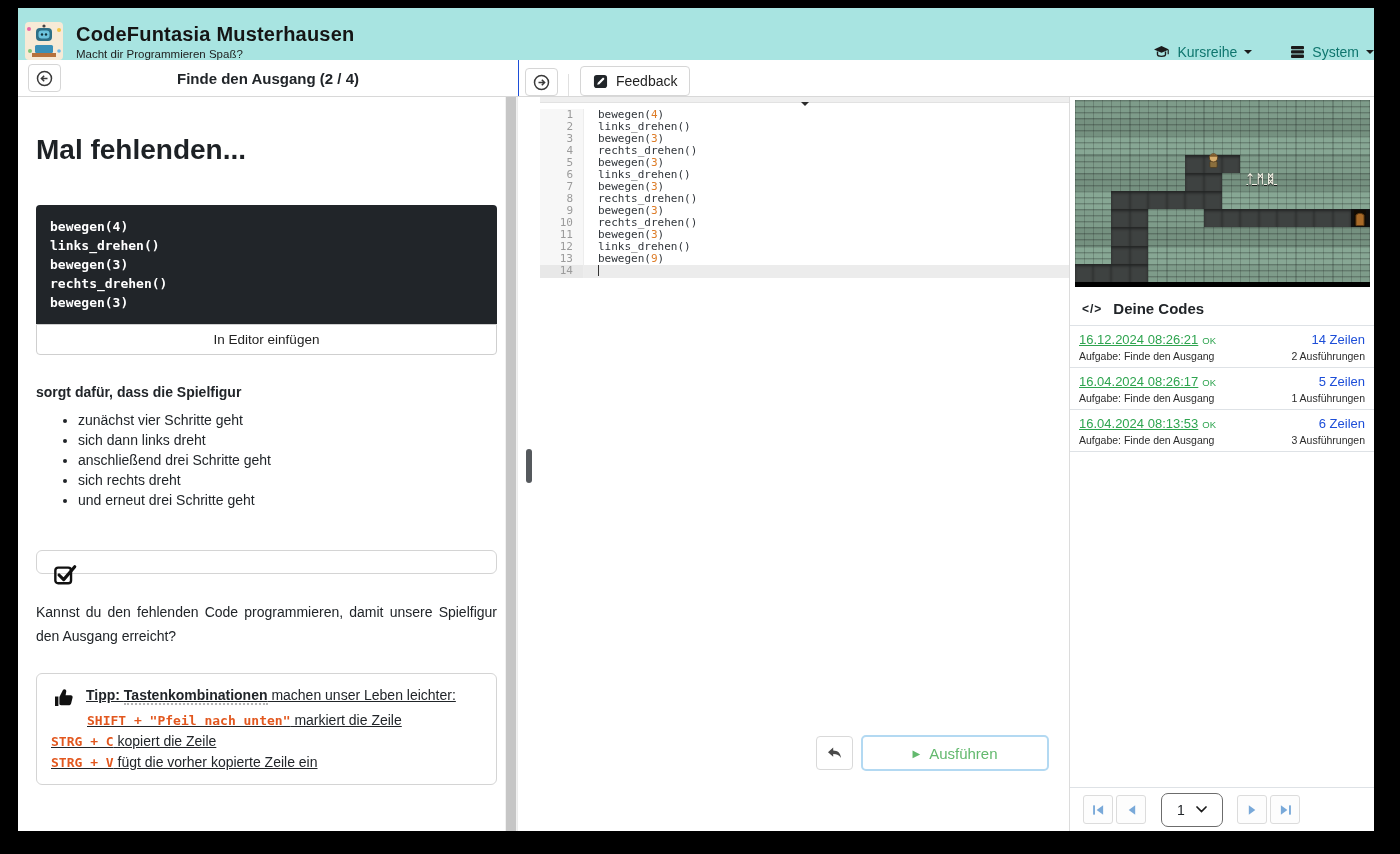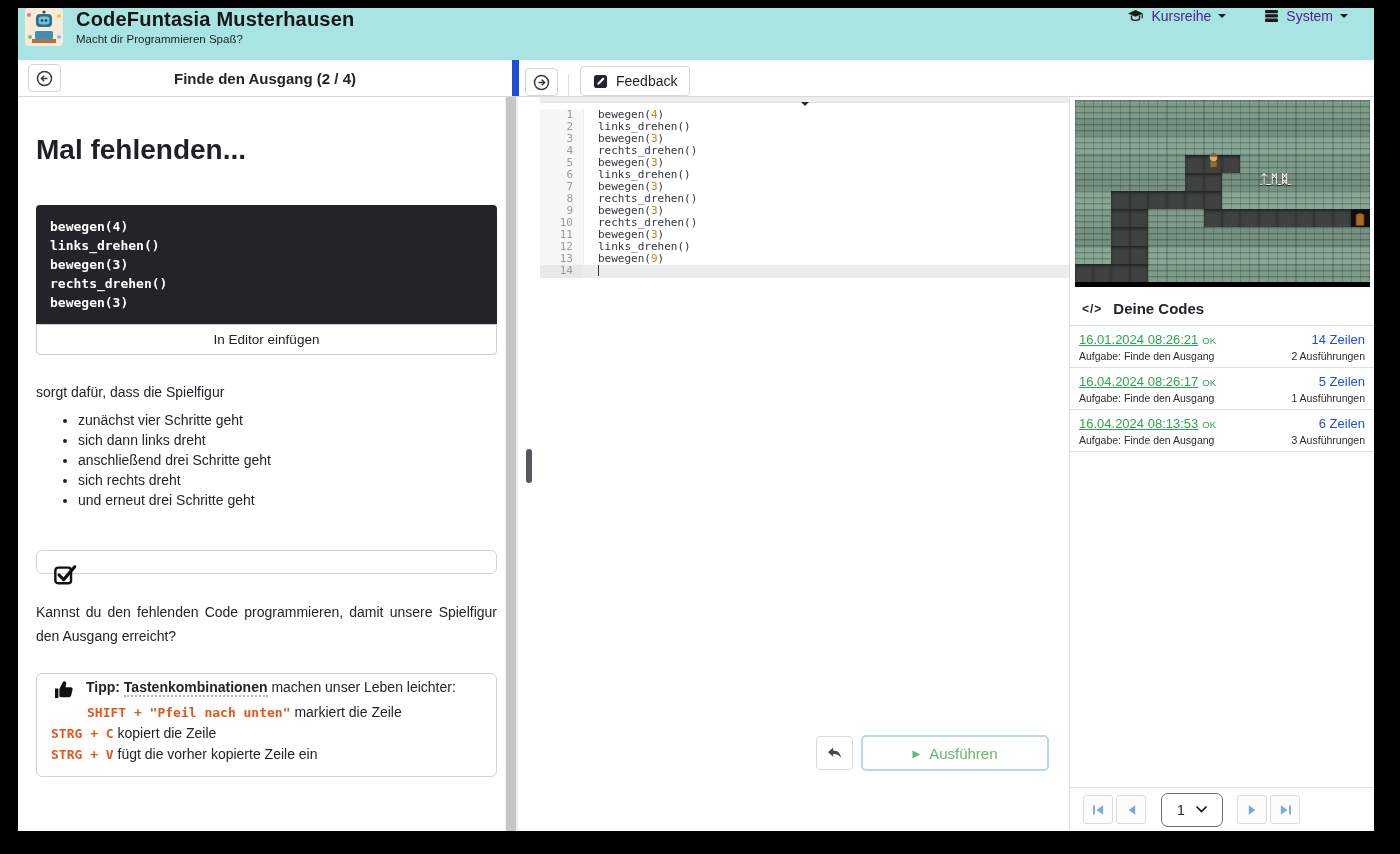--- a/index.html
+++ b/index.html
@@ -1,58 +1,58 @@
 <!DOCTYPE html>
 <html><head>
 <meta charset="utf-8">
 <style>
   * { box-sizing: border-box; margin: 0; padding: 0; }
   html,body { width:1400px; height:854px; background:#000; font-family:"Liberation Sans",sans-serif; }
   .app { position:absolute; left:18px; top:8px; width:1356px; height:823px; background:#fff; overflow:hidden; color:#212529; }
 
   
-  .hdr { height:52px; background:#a8e4e1; display:flex; align-items:flex-start; }
+  .hdr { height:52px; background:#a8e4e1; display:flex; align-items:flex-end; }
   .logo { width:38px; height:38px; margin:0 13px 0 7px; border-radius:4px; overflow:hidden; flex:0 0 auto; }
   .hdr-titles { display:flex; flex-direction:column; justify-content:center; }
   .hdr-title { font-size:20px; font-weight:bold; color:#151515; letter-spacing:.2px; }
   .hdr-sub { font-size:11.5px; color:#1d1d1d; margin-top:2px; }
-  .hdr-nav { margin-left:auto; display:flex; gap:38px; padding-right:26px; font-size:14px; color:#4c1d95; }
+  .hdr-nav { margin-left:auto; display:flex; gap:38px; font-size:14px; color:#0f766e; }
   .nav-item { display:flex; align-items:center; gap:7px; cursor:pointer; }
   .caret { width:0; height:0; border:4px solid transparent; border-top-color:#1b1b1b; margin-top:4px; }
 
   
   .tbar { height:37px; display:flex; border-bottom:1px solid #d8d8d8; background:#fff; }
-  .tb-left { width:501px; position:relative; display:flex; align-items:center; border-right:7px solid #1d4ed8; }
+  .tb-left { width:501px; position:relative; display:flex; align-items:center; border-right:1px solid #1d4ed8; }
   .lesson-title { position:absolute; left:0; right:0; text-align:center; font-size:15px; font-weight:bold; }
   .icon-btn { width:33px; height:28px; border:1px solid #d6d6d6; border-radius:4px; background:#fff; display:flex; align-items:center; justify-content:center; cursor:pointer; }
   .tb-left .icon-btn { margin-left:10px; position:relative; z-index:2; }
   .tb-right { display:flex; align-items:flex-end; }
   .tb-right .icon-btn { margin-left:6px; }
   .tb-sep { width:1px; height:22px; background:#e0e0e0; margin-left:10px; }
   .feedback-btn { margin-left:11px; height:30px; padding:0 12px; border:1px solid #d6d6d6; border-radius:4px; background:#fff; display:flex; align-items:center; gap:8px; font-size:14px; color:#1e1e1e; cursor:pointer; }
 
   
   .main { display:flex; height:734px; position:relative; }
 
   
   .left-panel { width:487px; overflow:hidden; position:relative; }
   .lp-inner { padding:37px 8px 0 18px; width:487px; }
   .lp-inner h1 { font-size:28px; font-weight:bold; color:#1d2125; }
   .code-card { width:461px; margin-top:39px; }
   .code-card pre { background:#212529; color:#fff; font-family:"DejaVu Sans Mono",monospace; font-size:13px; font-weight:bold; line-height:19px; padding:12px 14px; border-radius:4px 4px 0 0; }
   .insert-btn { width:461px; height:31px; background:#fff; border:1px solid #cfcfcf; border-radius:0 0 4px 4px; font-size:13.5px; color:#222; cursor:pointer; font-family:"Liberation Sans",sans-serif; }
-  .p-intro { margin-top:29px; font-size:14px; }
+  .p-intro { margin-top:29px; font-size:14px;font-weight:bold; }
   ul.bullets { margin-top:11px; padding-left:42px; font-size:14px; line-height:19px; }
   ul.bullets li { margin-bottom:1px; }
   .box { width:461px; border:1px solid #d4d4d4; border-radius:6px; padding:11px 14px; margin-top:40px; font-size:13.8px; line-height:18px; }
   .box .icn { float:left; margin:1px 11px 4px 2px; }
   .box p.just { text-align:justify; }
   .box .p2 { margin-top:13px; clear:both; }
   .question { width:461px; margin-top:26px; font-size:14px; line-height:24px; text-align:justify; }
-  .tip-box { margin-top:25px; padding-top:4px; }
+  .tip-box { margin-top:25px; padding-top:12px;text-decoration:underline; }
   .tip-title { font-size:14px; }
   .tip-title b .dotted { border-bottom:2px dotted #b5b5b5; }
   .shortcut { font-size:14px; line-height:21px; }
   .shortcut.indent { margin-left:36px; }
   .shortcut .keys { font-family:"DejaVu Sans Mono",monospace; font-weight:bold; color:#e2571e; font-size:13px; }
 
   
   .lp-scrollbar { width:12px; background:#c6c6c6; border-left:1px solid #f1f1f1; border-right:1px solid #f1f1f1; }
   .divider { width:23px; position:relative; border-left:1px solid #ececec; }
   .grip { position:absolute; left:8px; top:352px; width:6px; height:34px; background:#55595d; border-radius:3px; cursor:col-resize; }
@@ -480,31 +480,31 @@
           <div class="tile wall w0"></div>
           <div class="tile wall w0"></div>
           <div class="tile wall w0"></div>
           <div class="tile wall w0"></div>
           <div class="tile wall w0"></div>
           <div class="player" style="left: 131.062px; top: 51.6px;"><svg width="15" height="17" viewBox="0 0 12 14">
               <rect x="3" y="7.6" width="6" height="5.2" rx="1" fill="#8a6f3e" stroke="#4a381c" stroke-width="0.6"></rect>
               <circle cx="6" cy="4.8" r="3.4" fill="#d7ae6d" stroke="#5d4422" stroke-width="0.8"></circle>
               <path d="M2.8 4 a3.4 3.4 0 0 1 6.4 0" fill="#7c5a2c"></path>
             </svg></div>
-          <div class="runes" style="left: 186px; top: 71.8px; text-decoration: underline;">ᛏᛗᛥ</div>
+          <div class="runes" style="left: 172px; top: 71.8px; text-decoration: underline;">ᛏᛗᛥ</div>
         </div>
 
       <div class="codes-header">
         <span class="cicon">&lt;/&gt;</span>
         <span>Deine Codes</span>
       </div>
       <div class="codes-list" id="codes">
           <div class="code-item">
             <div class="ci-r1">
-              <span><a class="ci-ts">16.01.2024 08:26:21</a><span class="ci-ok">OK</span></span>
+              <span><a class="ci-ts">16.12.2024 08:26:21</a><span class="ci-ok">OK</span></span>
               <span class="ci-lines">14 Zeilen</span>
             </div>
             <div class="ci-r2">
               <span>Aufgabe: Finde den Ausgang</span>
               <span>2 Ausführungen</span>
             </div>
           </div>
           <div class="code-item">
             <div class="ci-r1">
               <span><a class="ci-ts">16.04.2024 08:26:17</a><span class="ci-ok">OK</span></span>

